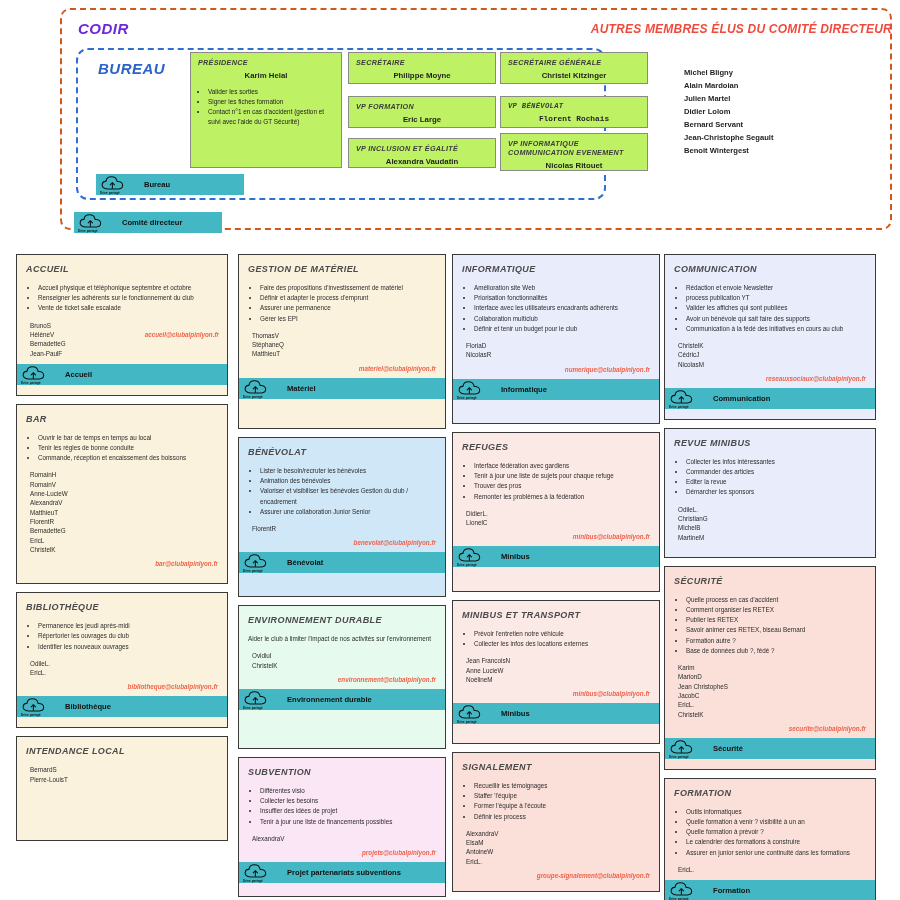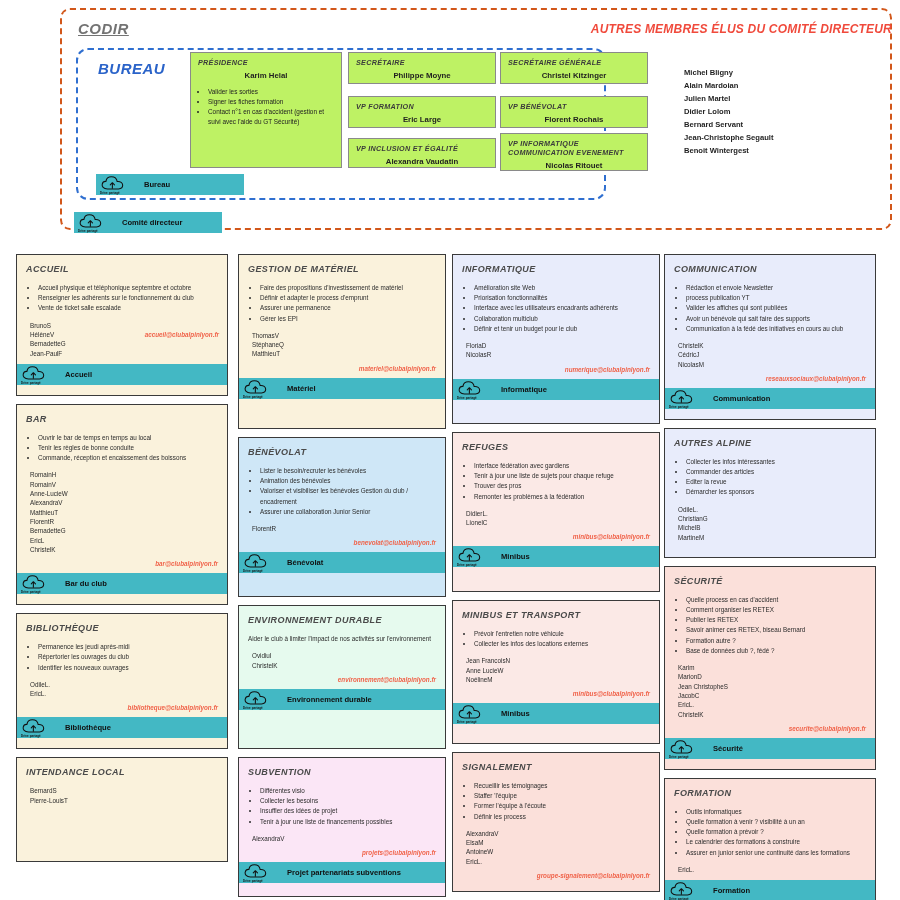--- a/index.html
+++ b/index.html
@@ -14,21 +14,21 @@
   }
 
   
   #codir-region {
     position:absolute; left:60px; top:8px; width:832px; height:222px;
     border:2px dashed #d2571a; border-radius:10px;
   }
   #codir-title {
     position:absolute; left:16px; top:10px;
     font-size:15px; font-weight:bold; font-style:italic;
-    letter-spacing:0.5px; color:#737373;text-decoration:underline;
+    letter-spacing:0.5px; color:#6d28d9;
   }
   #autres-title {
     position:absolute; right:8px; top:22px;
     font-size:12px; font-weight:bold; font-style:italic;
     letter-spacing:0.2px; color:#f04a3c; white-space:nowrap;
   }
   #bureau-region {
     position:absolute; left:14px; top:38px; width:530px; height:152px;
     border:2px dashed #2f6fd0; border-radius:12px;
   }
@@ -52,21 +52,21 @@
     font-size:7.8px; font-weight:bold; color:#1f1f1f;
     text-align:center; margin-top:4px;
   }
   .role-list { margin:7px 0 0 0; padding-left:10px; }
   .role-list li { font-size:6.4px; line-height:1.55; color:#222; }
 
   #presidence { left:190px; top:52px; width:152px; height:116px; }
   #tresorier  { left:348px; top:52px; width:148px; height:32px; }
   #secretaire { left:500px; top:52px; width:148px; height:32px; }
   #vpformation{ left:348px; top:96px; width:148px; height:32px; }
-  #vpbenevolat{ left:500px; top:96px; width:148px; height:32px; }
+  #vpbenevolat{ left:500px; top:96px; width:148px; height:32px;font-family:Liberation Mono, monospace; }
   #vpinclusion{ left:348px; top:138px; width:148px; height:30px; }
   #vpinfo     { left:500px; top:133px; width:148px; height:38px; }
 
   #autres-list {
     position:absolute; left:684px; top:66px;
     font-size:7.6px; font-weight:bold; line-height:1.72; color:#1f1f1f;
   }
 
   
   .drive-bar {
@@ -242,30 +242,20 @@
           <div>Anne-LucieW</div>
           <div>AlexandraV</div>
           <div>MatthieuT</div>
           <div>FlorentR</div>
           <div>BernadetteG</div>
           <div>EricL</div>
           <div>ChristelK</div>
         </div>
         <div class="email">bar@clubalpinlyon.fr</div>
       </div>
-      <div class="drive-bar">
-        <span class="drive-icon">
-          <svg viewBox="0 0 34 22" width="28" height="18">
-            <path d="M9 17 C4 17 2 14 2.6 11.2 C3.2 8.6 5.6 7.6 7.2 7.8 C7.6 4.6 10.4 2.2 13.8 2.2 C17.6 2.2 20.4 4.9 20.9 8 C25 7.6 27.6 9.8 27.6 12.6 C27.6 15.4 25.4 17 22.6 17 Z" fill="none" stroke="#111" stroke-width="1.3" stroke-linejoin="round"></path>
-            <path d="M15 16.2 L15 9.8 M15 9.4 L12.4 12 M15 9.4 L17.6 12" fill="none" stroke="#111" stroke-width="1.3" stroke-linecap="round" stroke-linejoin="round"></path>
-          </svg>
-          <span class="sublabel">Drive partagé</span>
-        </span>
-        <span class="drive-label">Bar du club</span>
-      </div>
       <div class="pad-bottom"></div>
     </div>
     <div class="card" style="background: rgb(250, 242, 220); min-height: 115px;">
       <div class="card-body">
         <div class="card-title">BIBLIOTHÈQUE</div>
         <ul class="bullets">
           <li>Permanence les jeudi après-midi</li>
           <li>Répertorier les ouvrages du club</li>
           <li>Identifier les nouveaux ouvrages</li>
         </ul>
@@ -527,21 +517,21 @@
             <path d="M15 16.2 L15 9.8 M15 9.4 L12.4 12 M15 9.4 L17.6 12" fill="none" stroke="#111" stroke-width="1.3" stroke-linecap="round" stroke-linejoin="round"></path>
           </svg>
           <span class="sublabel">Drive partagé</span>
         </span>
         <span class="drive-label">Communication</span>
       </div>
       <div class="pad-bottom"></div>
     </div>
     <div class="card" style="background: rgb(232, 236, 251); min-height: 130px;">
       <div class="card-body">
-        <div class="card-title">AUTRES ALPINE</div>
+        <div class="card-title">REVUE MINIBUS</div>
         <ul class="bullets">
           <li>Collecter les infos intéressantes</li>
           <li>Commander des articles</li>
           <li>Editer la revue</li>
           <li>Démarcher les sponsors</li>
         </ul>
         <div class="people">
           <div>OdileL.</div>
           <div>ChristianG</div>
           <div>MichelB</div>

